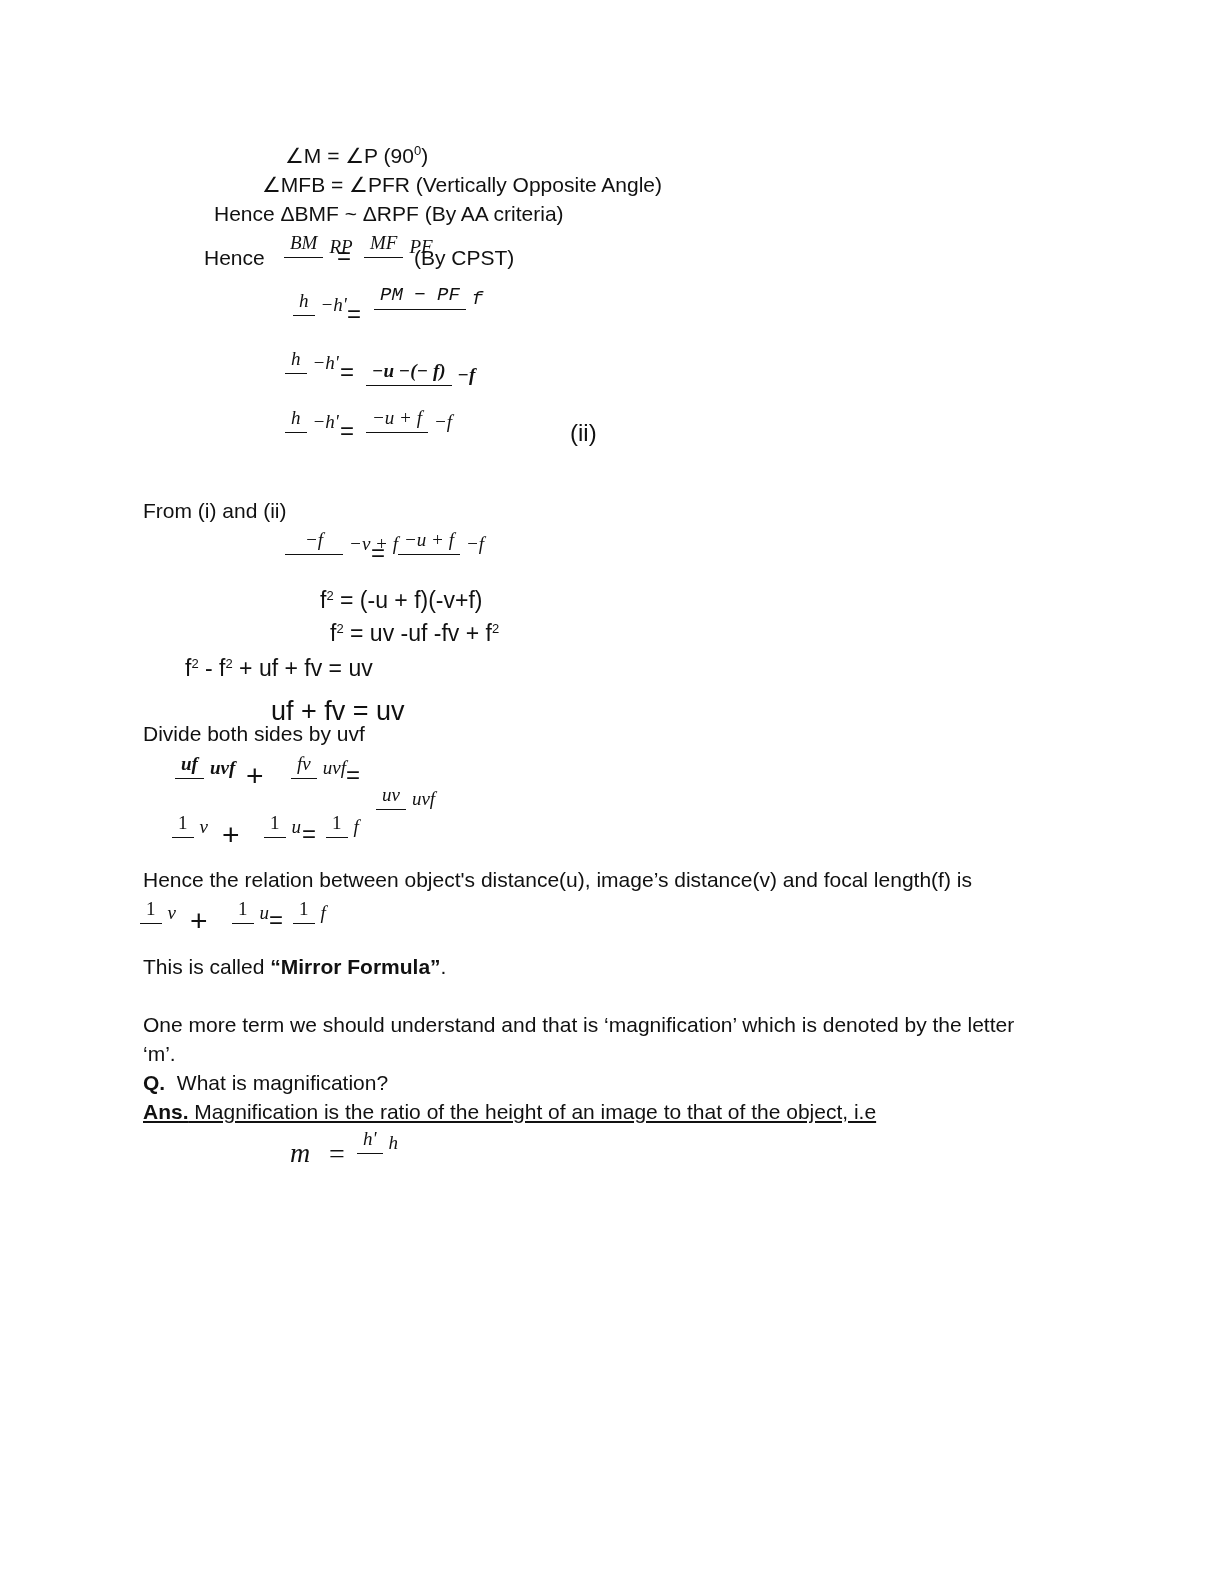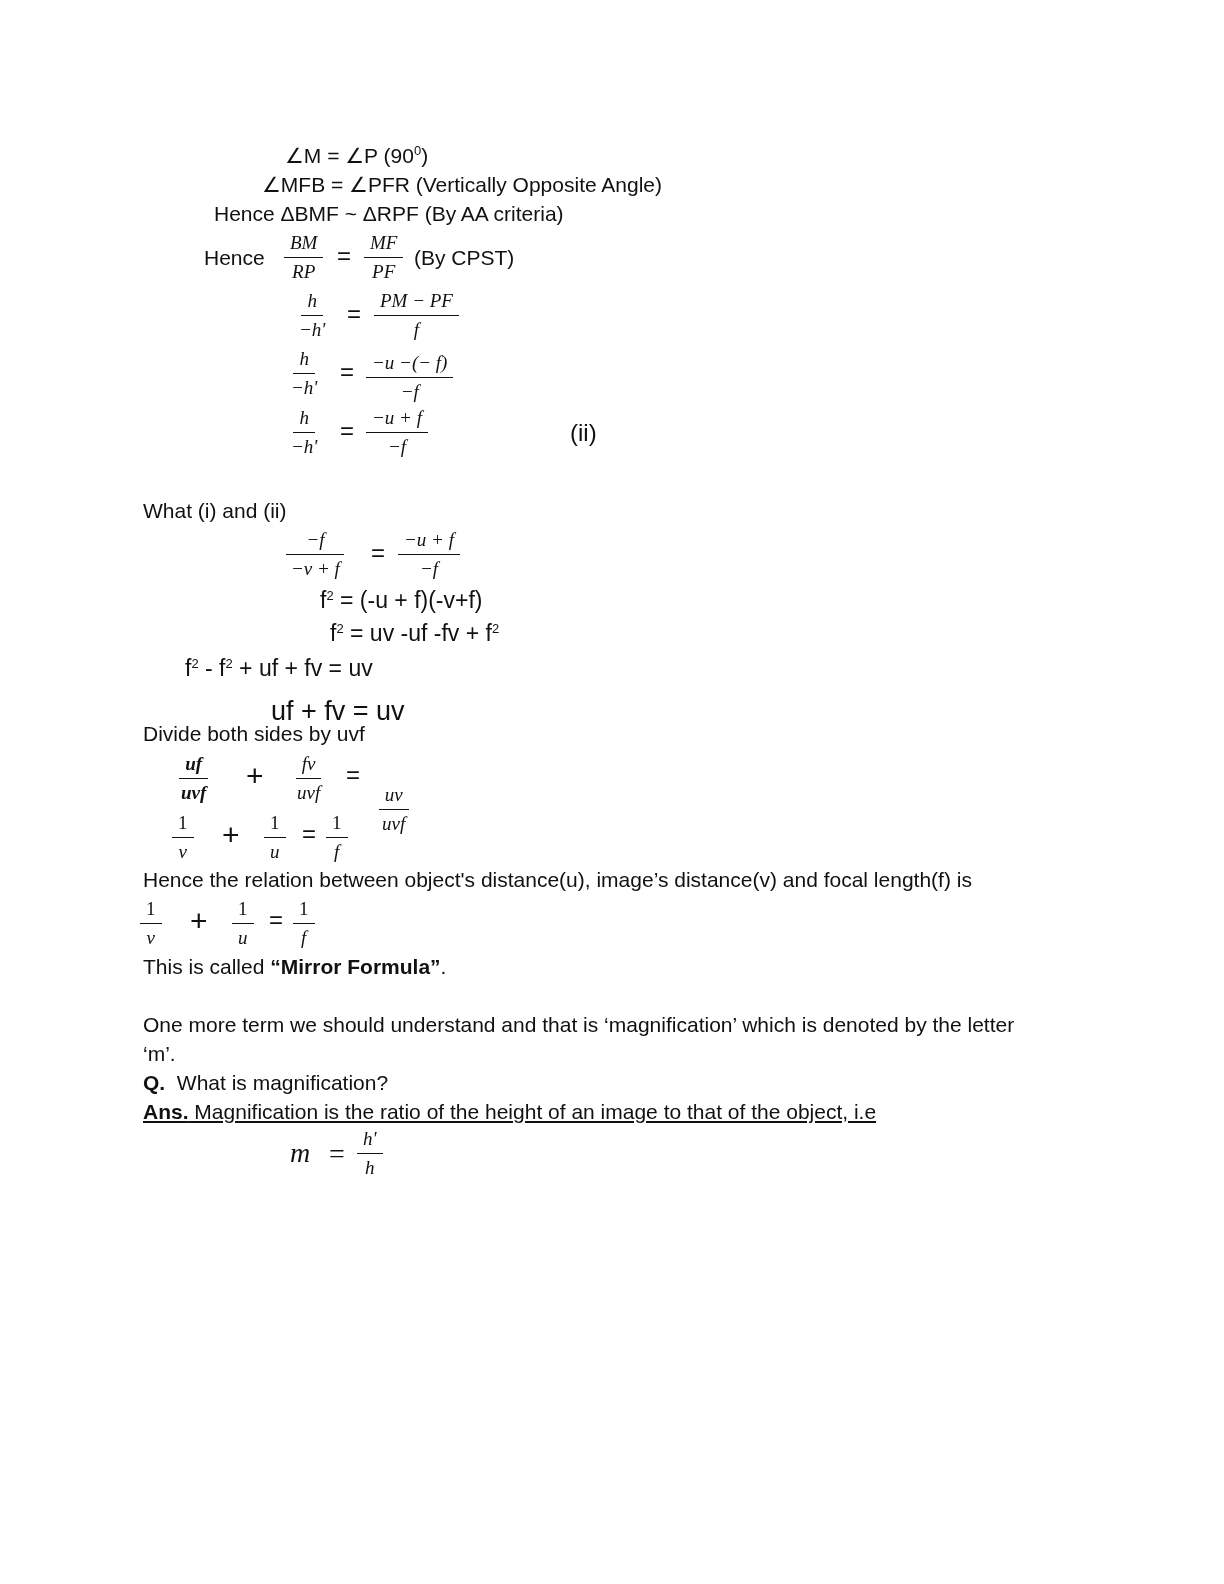--- a/index.html
+++ b/index.html
@@ -1,20 +1,20 @@
 <!DOCTYPE html>
 <html><head>
 <meta charset="utf-8">
 <style>
   html, body { margin:0; padding:0; background:#ffffff; }
   body { width:1224px; height:1584px; position:relative; overflow:hidden;
          font-family:"Liberation Sans", sans-serif; color:#111; }
   .t { position:absolute; font-size:21px; line-height:26px; white-space:nowrap; }
   .math { font-family:"Liberation Serif", serif; font-style:italic; }
-  .frac { position:absolute; display:inline-flex; flex-direction:column; align-items:center;
+  .frac { position:absolute; display:inline-flex; flex-direction:row; align-items:center;
           font-family:"Liberation Serif", serif; font-style:italic; font-size:19px; line-height:22px; }
   .frac .num { padding:0 6px 3px 6px; border-bottom:1.3px solid #111; }
   .frac .den { padding:3px 6px 0 6px; }
   .op { position:absolute; font-size:24px; line-height:26px; font-family:"Liberation Sans", sans-serif; }
   .plus { position:absolute; font-size:30px; line-height:30px; font-family:"Liberation Sans", sans-serif; }
   sup { font-size:13px; vertical-align:8px; line-height:0; }
   b { font-weight:bold; }
   u { text-decoration:underline; }
 </style>
 </head>
@@ -34,47 +34,47 @@
     <span class="num">MF</span>
     <span class="den">PF</span>
   </div>
 <div class="t" style="left:414px;top:245px;">(By CPST)</div>
 
 <div class="frac" style="left:293px;top:290px;">
     <span class="num">h</span>
     <span class="den">−h'</span>
   </div>
 <div class="op" style="left:347px;top:301px;">=</div>
-<div class="frac" style="left:374px;top:290px;">
+<div class="frac" style="left:374px;top:284px;font-family:Liberation Mono, monospace;">
     <span class="num">PM − PF</span>
     <span class="den">f</span>
   </div>
 
 <div class="frac" style="left:285px;top:348px;">
     <span class="num">h</span>
     <span class="den">−h'</span>
   </div>
 <div class="op" style="left:340px;top:359px;">=</div>
-<div class="frac" style="left:366px;top:352px;">
+<div class="frac" style="left:366px;top:360px;font-weight:bold;">
     <span class="num">−u −(− f)</span>
     <span class="den">−f</span>
   </div>
 
 <div class="frac" style="left:285px;top:407px;">
     <span class="num">h</span>
     <span class="den">−h'</span>
   </div>
 <div class="op" style="left:340px;top:418px;">=</div>
 <div class="frac" style="left:366px;top:407px;">
     <span class="num">−u + f</span>
     <span class="den">−f</span>
   </div>
 <div class="t" style="left:570px;top:420px;font-size:24px;">(ii)</div>
 
-<div class="t" style="left:143px;top:498px;">What (i) and (ii)</div>
+<div class="t" style="left:143px;top:498px;">From (i) and (ii)</div>
 <div class="frac" style="left:285px;top:529px;">
     <span class="num" style="padding:0 20px 3px 20px;">−f</span>
     <span class="den">−v + f</span>
   </div>
 <div class="op" style="left:371px;top:540px;">=</div>
 <div class="frac" style="left:398px;top:529px;">
     <span class="num">−u + f</span>
     <span class="den">−f</span>
   </div>
 

